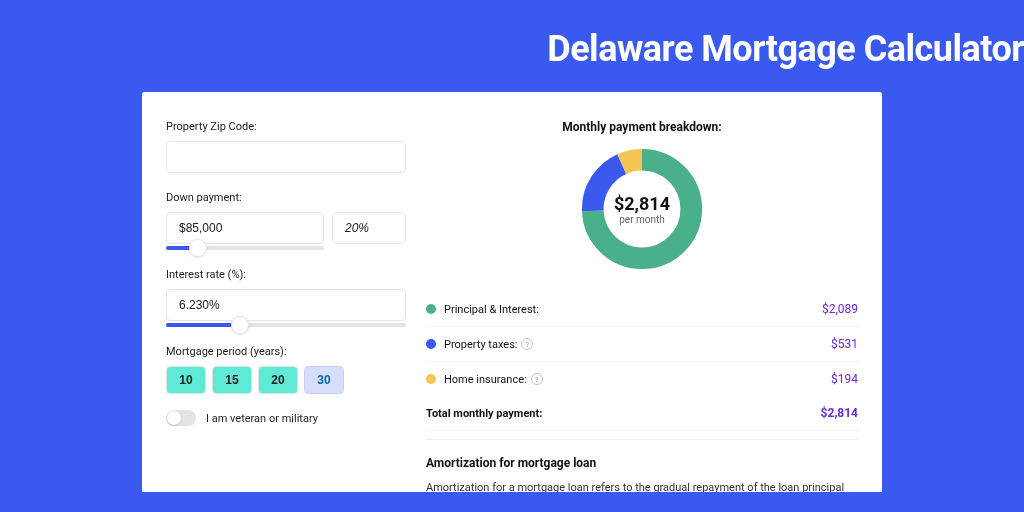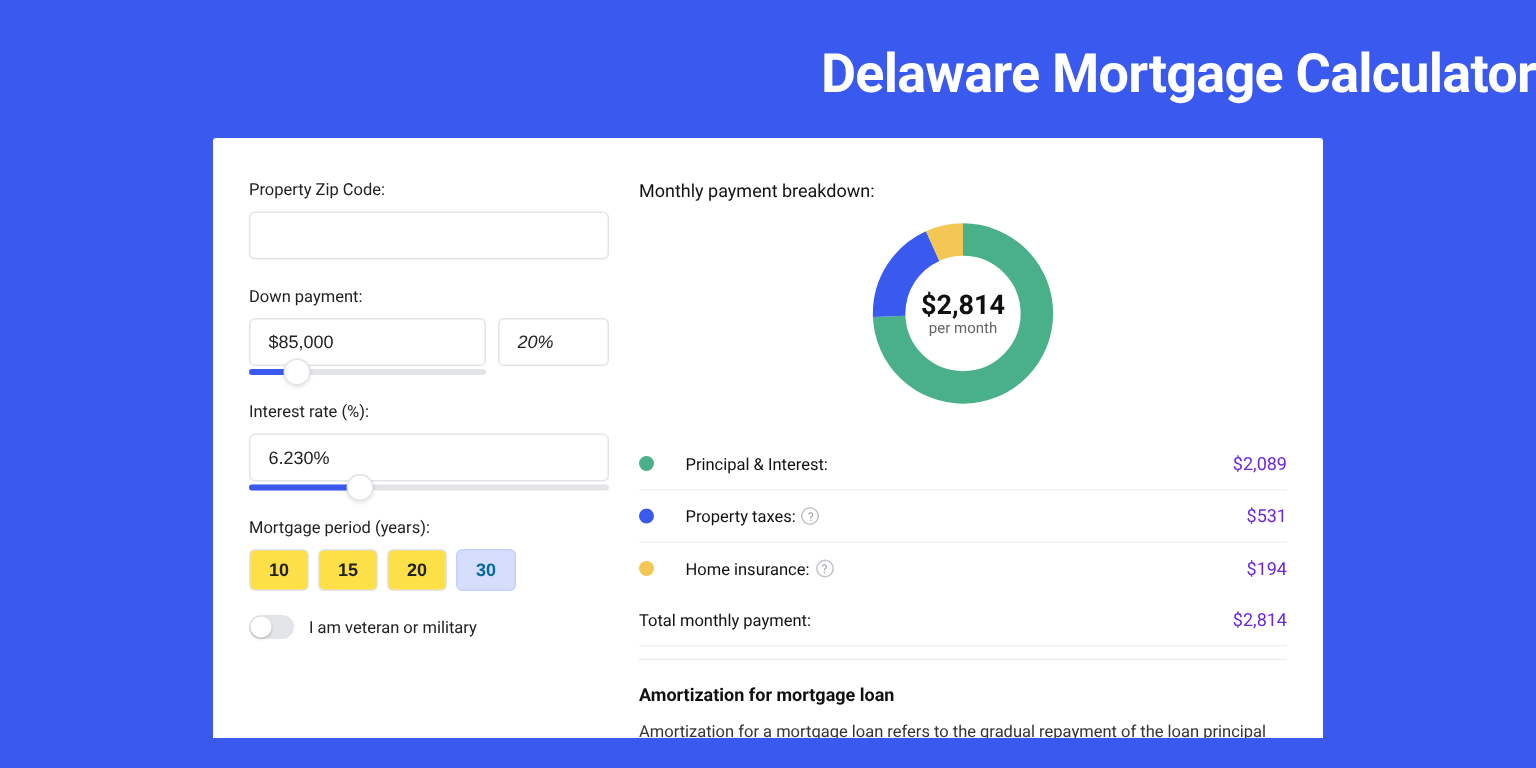--- a/index.html
+++ b/index.html
@@ -71,21 +71,21 @@
     transform: translate(-50%, -50%);
     box-shadow: 0 1px 3px rgba(0,0,0,0.12);
   }
   .dp-row { display: flex; gap: 8px; }
   .dp-row .text-input:first-child { flex: 0 0 158px; }
   .dp-row .text-input:last-child { flex: 1; font-style: italic; }
 
   .period-row { display: flex; gap: 6px; }
   .period-btn {
     border: 1px solid #e3e4e8;
-    background: #fde047;
+    background: #5eead4;
     border-radius: 4px;
     height: 28px;
     flex: 0 0 40px;
     font-size: 12px;
     font-weight: 600;
     color: #222;
     cursor: pointer;
   }
   .period-btn.active {
     background: #d7defc;
@@ -105,23 +105,24 @@
     width: 14px; height: 14px;
     background: #fff;
     border-radius: 50%;
     top: 1px; left: 1px;
     box-shadow: 0 1px 2px rgba(0,0,0,0.2);
   }
   .toggle-label { font-size: 11px; color: #222; }
 
   .section-title {
     font-size: 12px;
-    font-weight: 400;
+    font-weight: 700;
     color: #111;
     margin-bottom: 10px;
+    text-align: center;
   }
   .donut-wrap {
     display: flex;
     justify-content: center;
     margin-bottom: 18px;
   }
   .donut { position: relative; width: 130px; height: 130px; }
   .donut svg { width: 130px; height: 130px; transform: rotate(-90deg); }
   .donut-center {
     position: absolute;
@@ -130,32 +131,31 @@
     text-align: center;
   }
   .donut-amount { font-size: 18px; font-weight: 700; color: #111; }
   .donut-sub { font-size: 10px; color: #666; }
 
   .line-row {
     display: flex;
     align-items: center;
     padding: 10px 0;
     border-bottom: 1px solid #f1f1f3;
-    gap: 13px;
   }
   .line-row:last-of-type { border-bottom: none; align-items: center; }
   .dot {
     width: 10px; height: 10px;
     border-radius: 50%;
     margin-right: 8px;
     flex: 0 0 10px;
   }
   .line-label { font-size: 11px; color: #111; flex: 1; display: flex; align-items: center; gap: 4px; }
   .line-val { font-size: 12px; color: #6d28d9; }
-  .total-row .line-label, .total-row .line-val { font-weight: 400; }
+  .total-row .line-label, .total-row .line-val { font-weight: 700; }
   .info-icon {
     width: 12px; height: 12px;
     border: 1px solid #c3c3c9;
     border-radius: 50%;
     display: inline-flex;
     align-items: center;
     justify-content: center;
     font-size: 8px;
     color: #9d9da5;
   }

